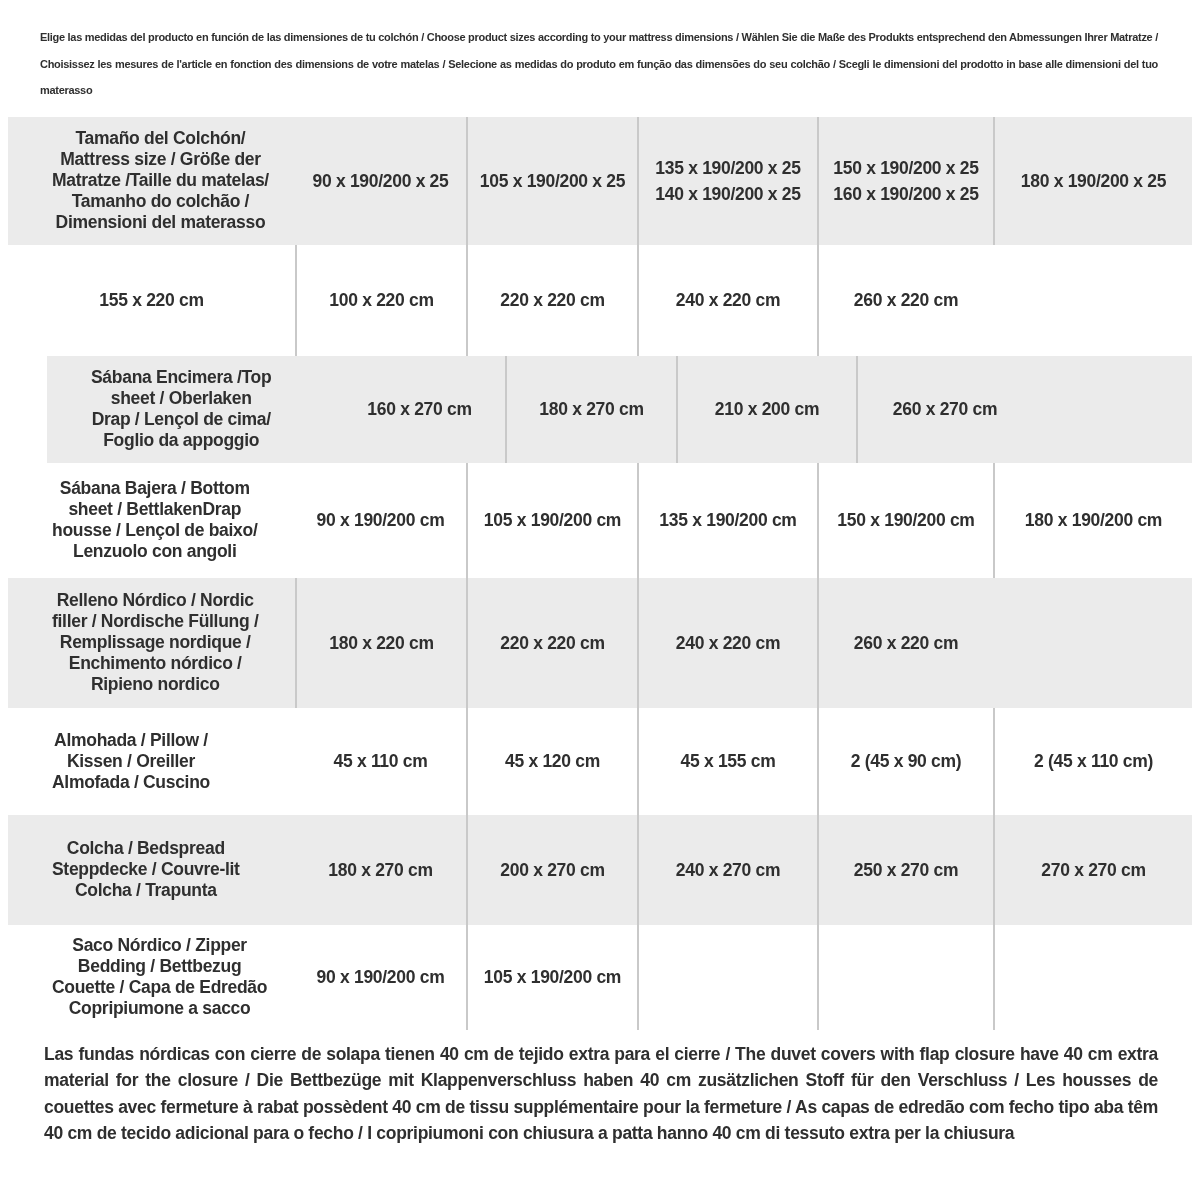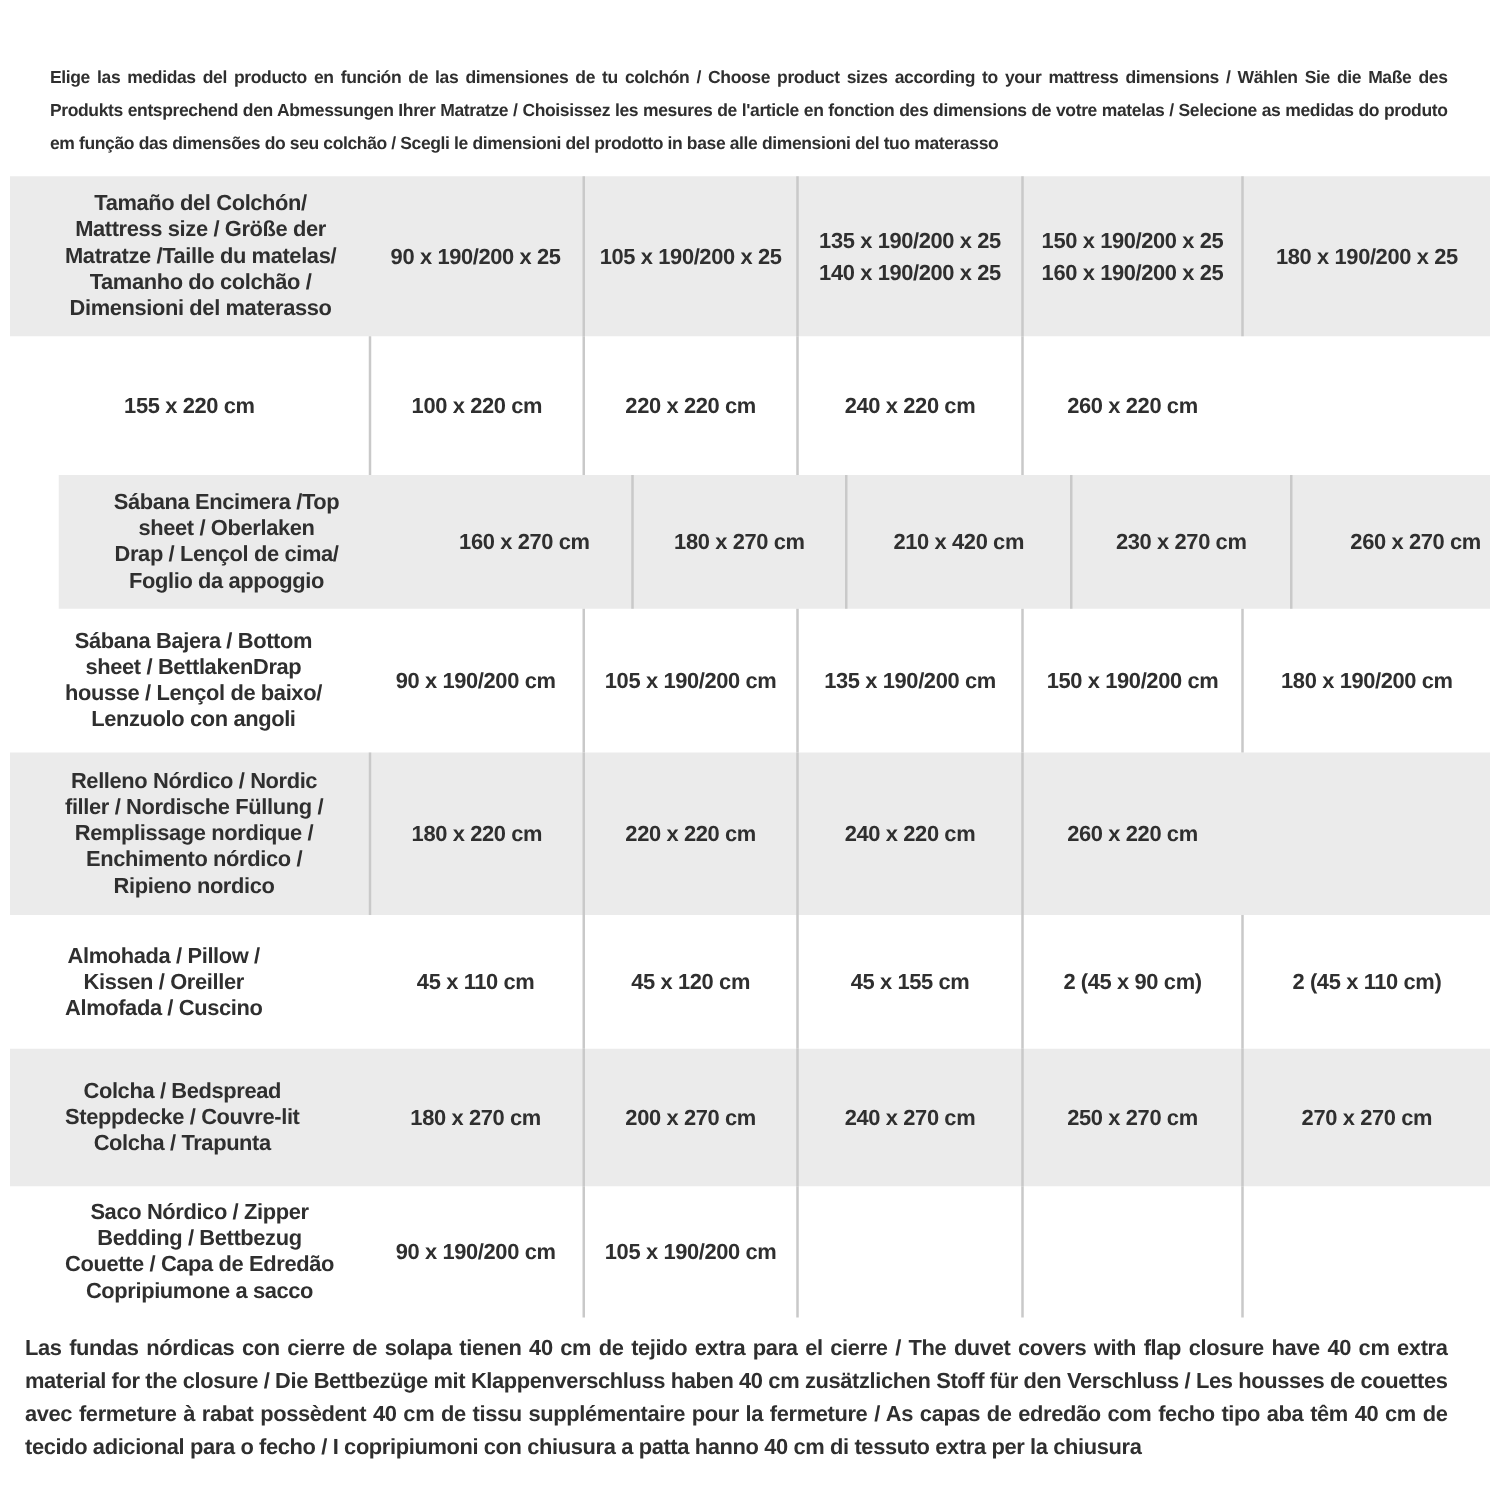--- a/index.html
+++ b/index.html
@@ -8,22 +8,22 @@
     --text:#2f2f2f;
   }
   html,body{margin:0;padding:0;}
   body{
     width:1200px;height:1200px;overflow:hidden;background:#ffffff;
     font-family:"Liberation Sans", sans-serif;
     font-weight:700;color:var(--text);
     letter-spacing:-0.3px;
   }
   .intro{
-    margin:48px 42px 0 40px;
-    font-size:14px;line-height:26.5px;
+    margin:24px 42px 0 40px;
+    font-size:11px;line-height:26.5px;
     text-align:justify;
   }
   .size-table{
     margin:13px 8px 0 8px;
     width:1184px;
   }
   .row{
     display:grid;
     grid-template-columns:287px 171px 171px 180px 176px 199px;
   }
@@ -44,21 +44,21 @@
     padding-left:44px;
     font-size:17.5px;line-height:21px;
     text-align:center;
   }
   .cell.val{
     justify-content:center;text-align:center;
     font-size:17.5px;line-height:26px;
   }
   .cell.val.b{border-left:2px solid var(--divider);}
   .footnote{
-    margin:11px 42px 0 20px;
+    margin:11px 42px 0 44px;
     font-size:17.5px;line-height:26.5px;
     text-align:justify;
   }
 </style>
 </head>
 <body>
 
 <div class="page">
 
   <p class="intro">Elige las medidas del producto en función de las dimensiones de tu colchón / Choose product sizes according to your mattress dimensions / Wählen Sie die Maße des Produkts entsprechend den Abmessungen Ihrer Matratze / Choisissez les mesures de l'article en fonction des dimensions de votre matelas / Selecione as medidas do produto em função das dimensões do seu colchão / Scegli le dimensioni del prodotto in base alle dimensioni del tuo materasso</p>
@@ -88,22 +88,21 @@
       <div class="cell val b">260 x 220 cm</div>
     </div>
 
     <div class="row gray">
       <div class="cell label">Sábana Encimera /Top
 sheet / Oberlaken
 Drap / Lençol de cima/
 Foglio da appoggio</div>
       <div class="cell val">160 x 270 cm</div>
       <div class="cell val b">180 x 270 cm</div>
-      <div class="cell val b">210 x 420 cm</div>
-      <div class="cell val b">230 x 270 cm</div>
+      <div class="cell val b">210 x 200 cm</div>
       <div class="cell val b">260 x 270 cm</div>
     </div>
 
     <div class="row">
       <div class="cell label">Sábana Bajera / Bottom
 sheet / BettlakenDrap
 housse / Lençol de baixo/
 Lenzuolo con angoli</div>
       <div class="cell val">90 x 190/200 cm</div>
       <div class="cell val b">105 x 190/200 cm</div>

